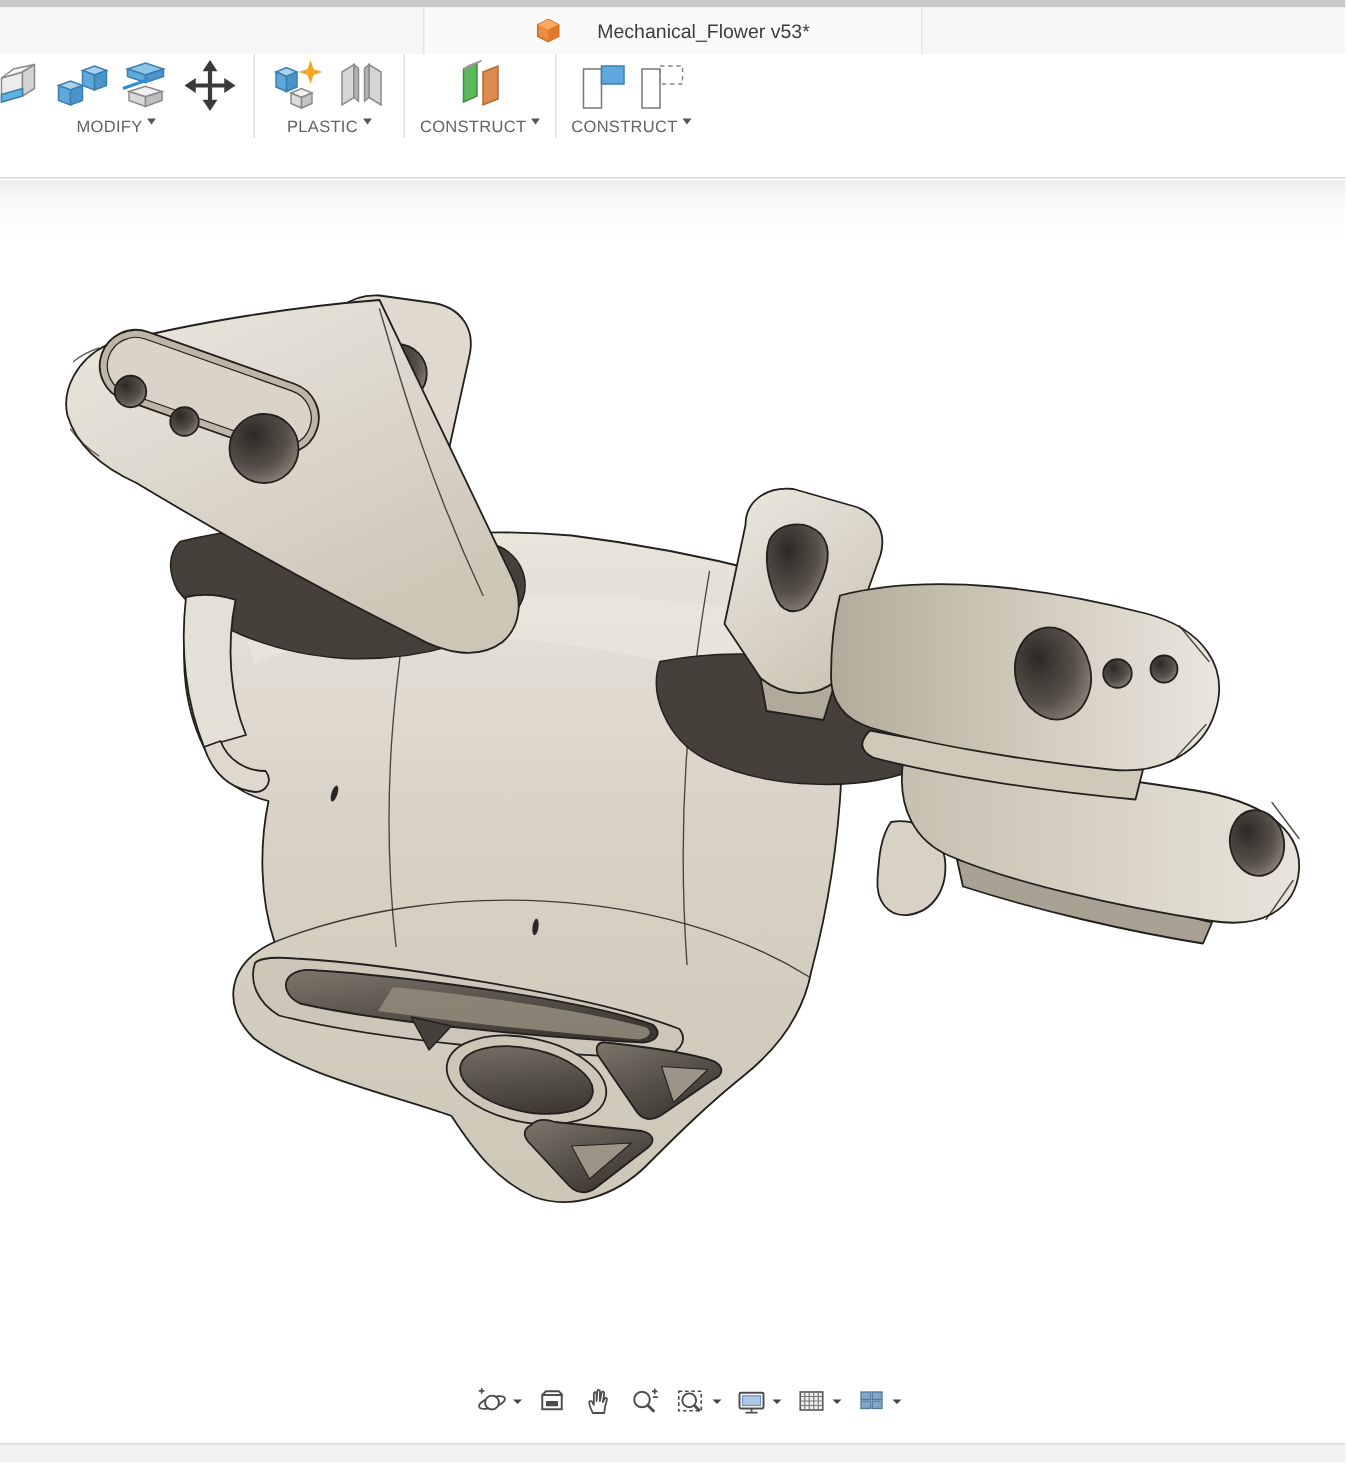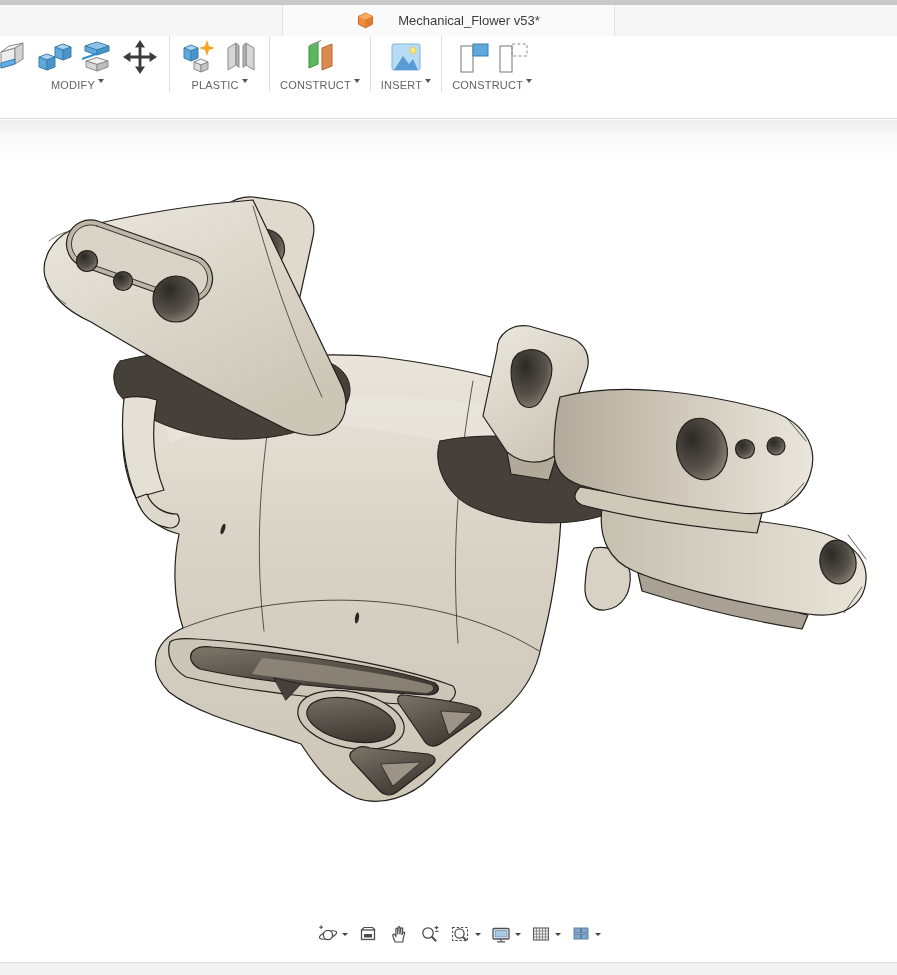--- a/index.html
+++ b/index.html
@@ -157,35 +157,20 @@
             </svg>
           </span>
         </div>
         <div class="tlabel">
           <span>CONSTRUCT</span>
             <span class="caret"></span>
         </div>
       </div>
 
 
-      <div class="tgroup">
-        <div class="ticons">
-          <span class="tbtn">
-            <svg width="38" height="36" viewBox="0 0 38 36">
-              <rect x="5" y="5" width="28" height="26" rx="2" fill="#b8dcf4" stroke="#7fb3d8"></rect>
-              <path d="M7,31 L16,17 L22,25 L26,20 L31,31 Z" fill="#5b9bd5"></path>
-              <circle cx="26" cy="11.5" r="3.2" fill="#f7e58a" stroke="#e4ca4e"></circle>
-            </svg>
-          </span>
-        </div>
-        <div class="tlabel">
-          <span>INSERT</span>
-            <span class="caret"></span>
-        </div>
-      </div>
 
 
       <div class="tgroup">
         <div class="ticons">
           <span class="tbtn">
             <svg width="34" height="38" viewBox="0 0 34 38">
               <rect x="5" y="8" width="12" height="26" fill="#ffffff" stroke="#777"></rect>
               <rect x="17" y="6" width="15" height="12" fill="#5fa8dc" stroke="#3a7fb0"></rect>
             </svg>
           </span>

